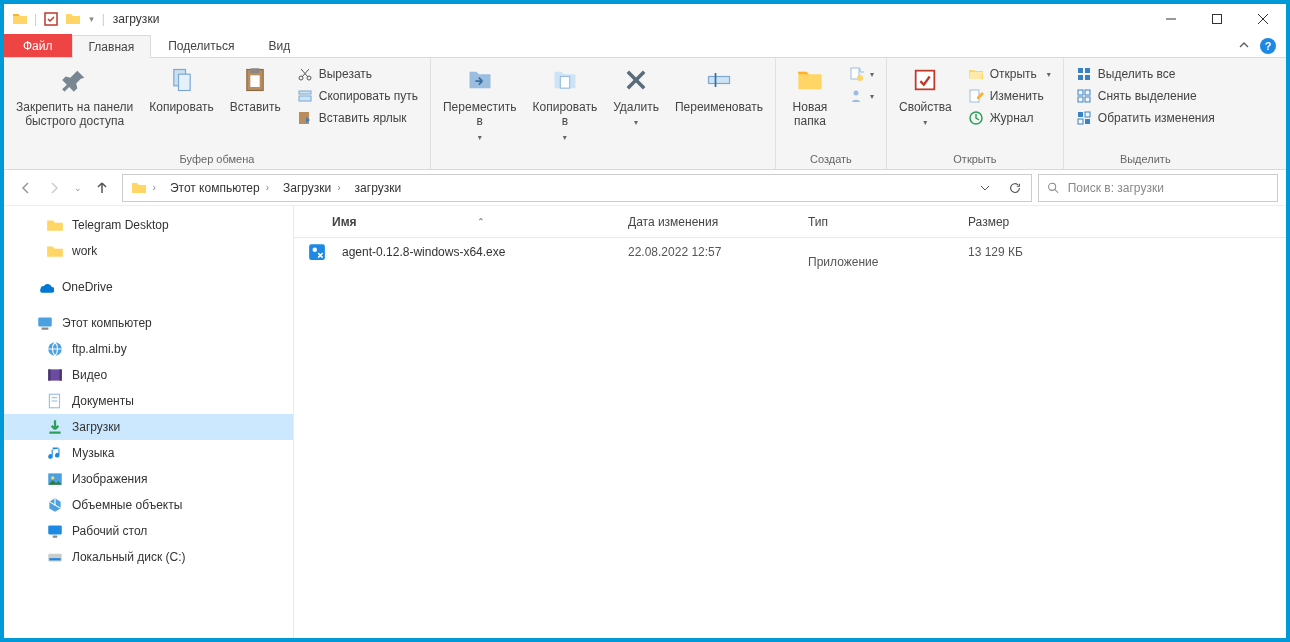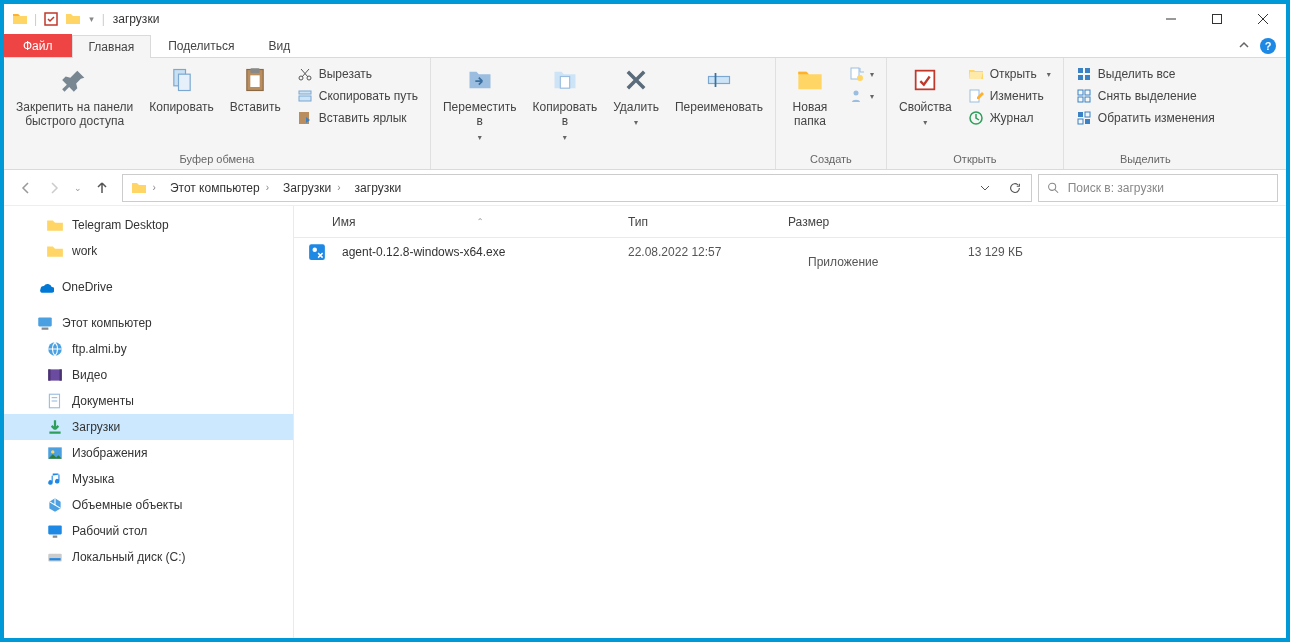--- a/index.html
+++ b/index.html
@@ -53,21 +53,21 @@
 .sidebar { width: 290px; border-right: 1px solid #eaeaea; overflow-y: auto; padding-top: 6px; position: relative; }
 .sidebar-resize { position: absolute; right: 0; top: 0; bottom: 0; width: 6px; cursor: ew-resize; }
 .tree-item { display: flex; align-items: center; gap: 8px; padding: 4px 0 4px 42px; color: #333; cursor: default; }
 .tree-item.selected { background: #cce8ff; }
 .tree-item.section { margin-top: 10px; padding-left: 32px; }
 .ticon { width: 18px; height: 18px; display: flex; align-items: center; justify-content: center; flex-shrink: 0; }
 
 .filepane { flex: 1; display: flex; flex-direction: column; }
 .columns { height: 32px; display: flex; align-items: center; border-bottom: 1px solid #eaeaea; color: #444; }
 .col { padding: 0 14px; height: 100%; display: flex; align-items: center; gap: 6px; border-right: 1px solid transparent; cursor: default; }
-.col.name { width: 320px; }
+.col.name { width: 320px; font-weight: bold; }
 .col.modified { width: 180px; }
 .col.type { width: 160px; }
 .col.size { width: 120px; }
 .filelist { flex: 1; }
 .filerow { height: 28px; display: flex; align-items: center; color: #333; }
 .cell { padding: 0 14px; display: flex; align-items: center; gap: 16px; }
 .cell.name { width: 320px; }
 .cell.modified { width: 180px; color: #555; }
 .cell.type { width: 160px; color: #555; margin-top: 19px; }
 .cell.size { width: 120px; color: #555; }
@@ -505,34 +505,34 @@
               <svg width="18" height="18" viewBox="0 0 16 16">
                 <path d="M8 2v8m0 0l-3-3m3 3l3-3" stroke="#2e9e5b" fill="none" stroke-width="2"></path>
                 <path d="M3 13h10" stroke="#2e9e5b" stroke-width="2"></path>
               </svg>
             </span>
             <span>Загрузки</span>
           </div>
           <div class="tree-item ">
             <span class="ticon">
               <svg width="18" height="18" viewBox="0 0 16 16">
+                <path d="M6 3v8a2 2 0 11-1-1.7V5l7-1v6a2 2 0 11-1-1.7V3z" fill="#1e88e5"></path>
+              </svg>
+            </span>
+            <span>Музыка</span>
+          </div>
+          <div class="tree-item ">
+            <span class="ticon">
+              <svg width="18" height="18" viewBox="0 0 16 16">
                 <rect x="2" y="3" width="12" height="10" fill="#4aa0e0"></rect>
                 <circle cx="6" cy="7" r="1.5" fill="#ffd566"></circle>
                 <path d="M2 13l4-4 3 3 2-2 3 3" fill="#2e7d32"></path>
               </svg>
             </span>
             <span>Изображения</span>
-          </div>
-          <div class="tree-item ">
-            <span class="ticon">
-              <svg width="18" height="18" viewBox="0 0 16 16">
-                <path d="M6 3v8a2 2 0 11-1-1.7V5l7-1v6a2 2 0 11-1-1.7V3z" fill="#1e88e5"></path>
-              </svg>
-            </span>
-            <span>Музыка</span>
           </div>
           <div class="tree-item ">
             <span class="ticon">
               <svg width="18" height="18" viewBox="0 0 16 16">
                 <path d="M8 2l5 3v6l-5 3-5-3V5z" fill="#4aa0e0"></path>
                 <path d="M8 2v6l5 3M8 8L3 5" stroke="#fff" fill="none"></path>
               </svg>
             </span>
             <span>Объемные объекты</span>
           </div>
@@ -557,20 +557,21 @@
         </div>
       <div class="sidebar-resize"></div>
     </div>
     <div class="filepane">
       <div class="columns">
         <div class="col name">
           <span style="width:18px"></span>
           <span>Имя</span>
           <span style="flex:1;text-align:center;color:#888;font-size:8px">⌃</span>
         </div>
+        <div class="col modified">Дата изменения</div>
         <div class="col type">Тип</div>
         <div class="col size">Размер</div>
       </div>
       <div class="filelist" id="filelist">
           <div class="filerow">
             <div class="cell name">
               <span class="fileicon">
                 <svg width="18" height="18" viewBox="0 0 16 16">
                   <rect x="1" y="1" width="14" height="14" rx="2" fill="#1e88e5"></rect>
                   <circle cx="6" cy="6" r="2" fill="#fff"></circle>

